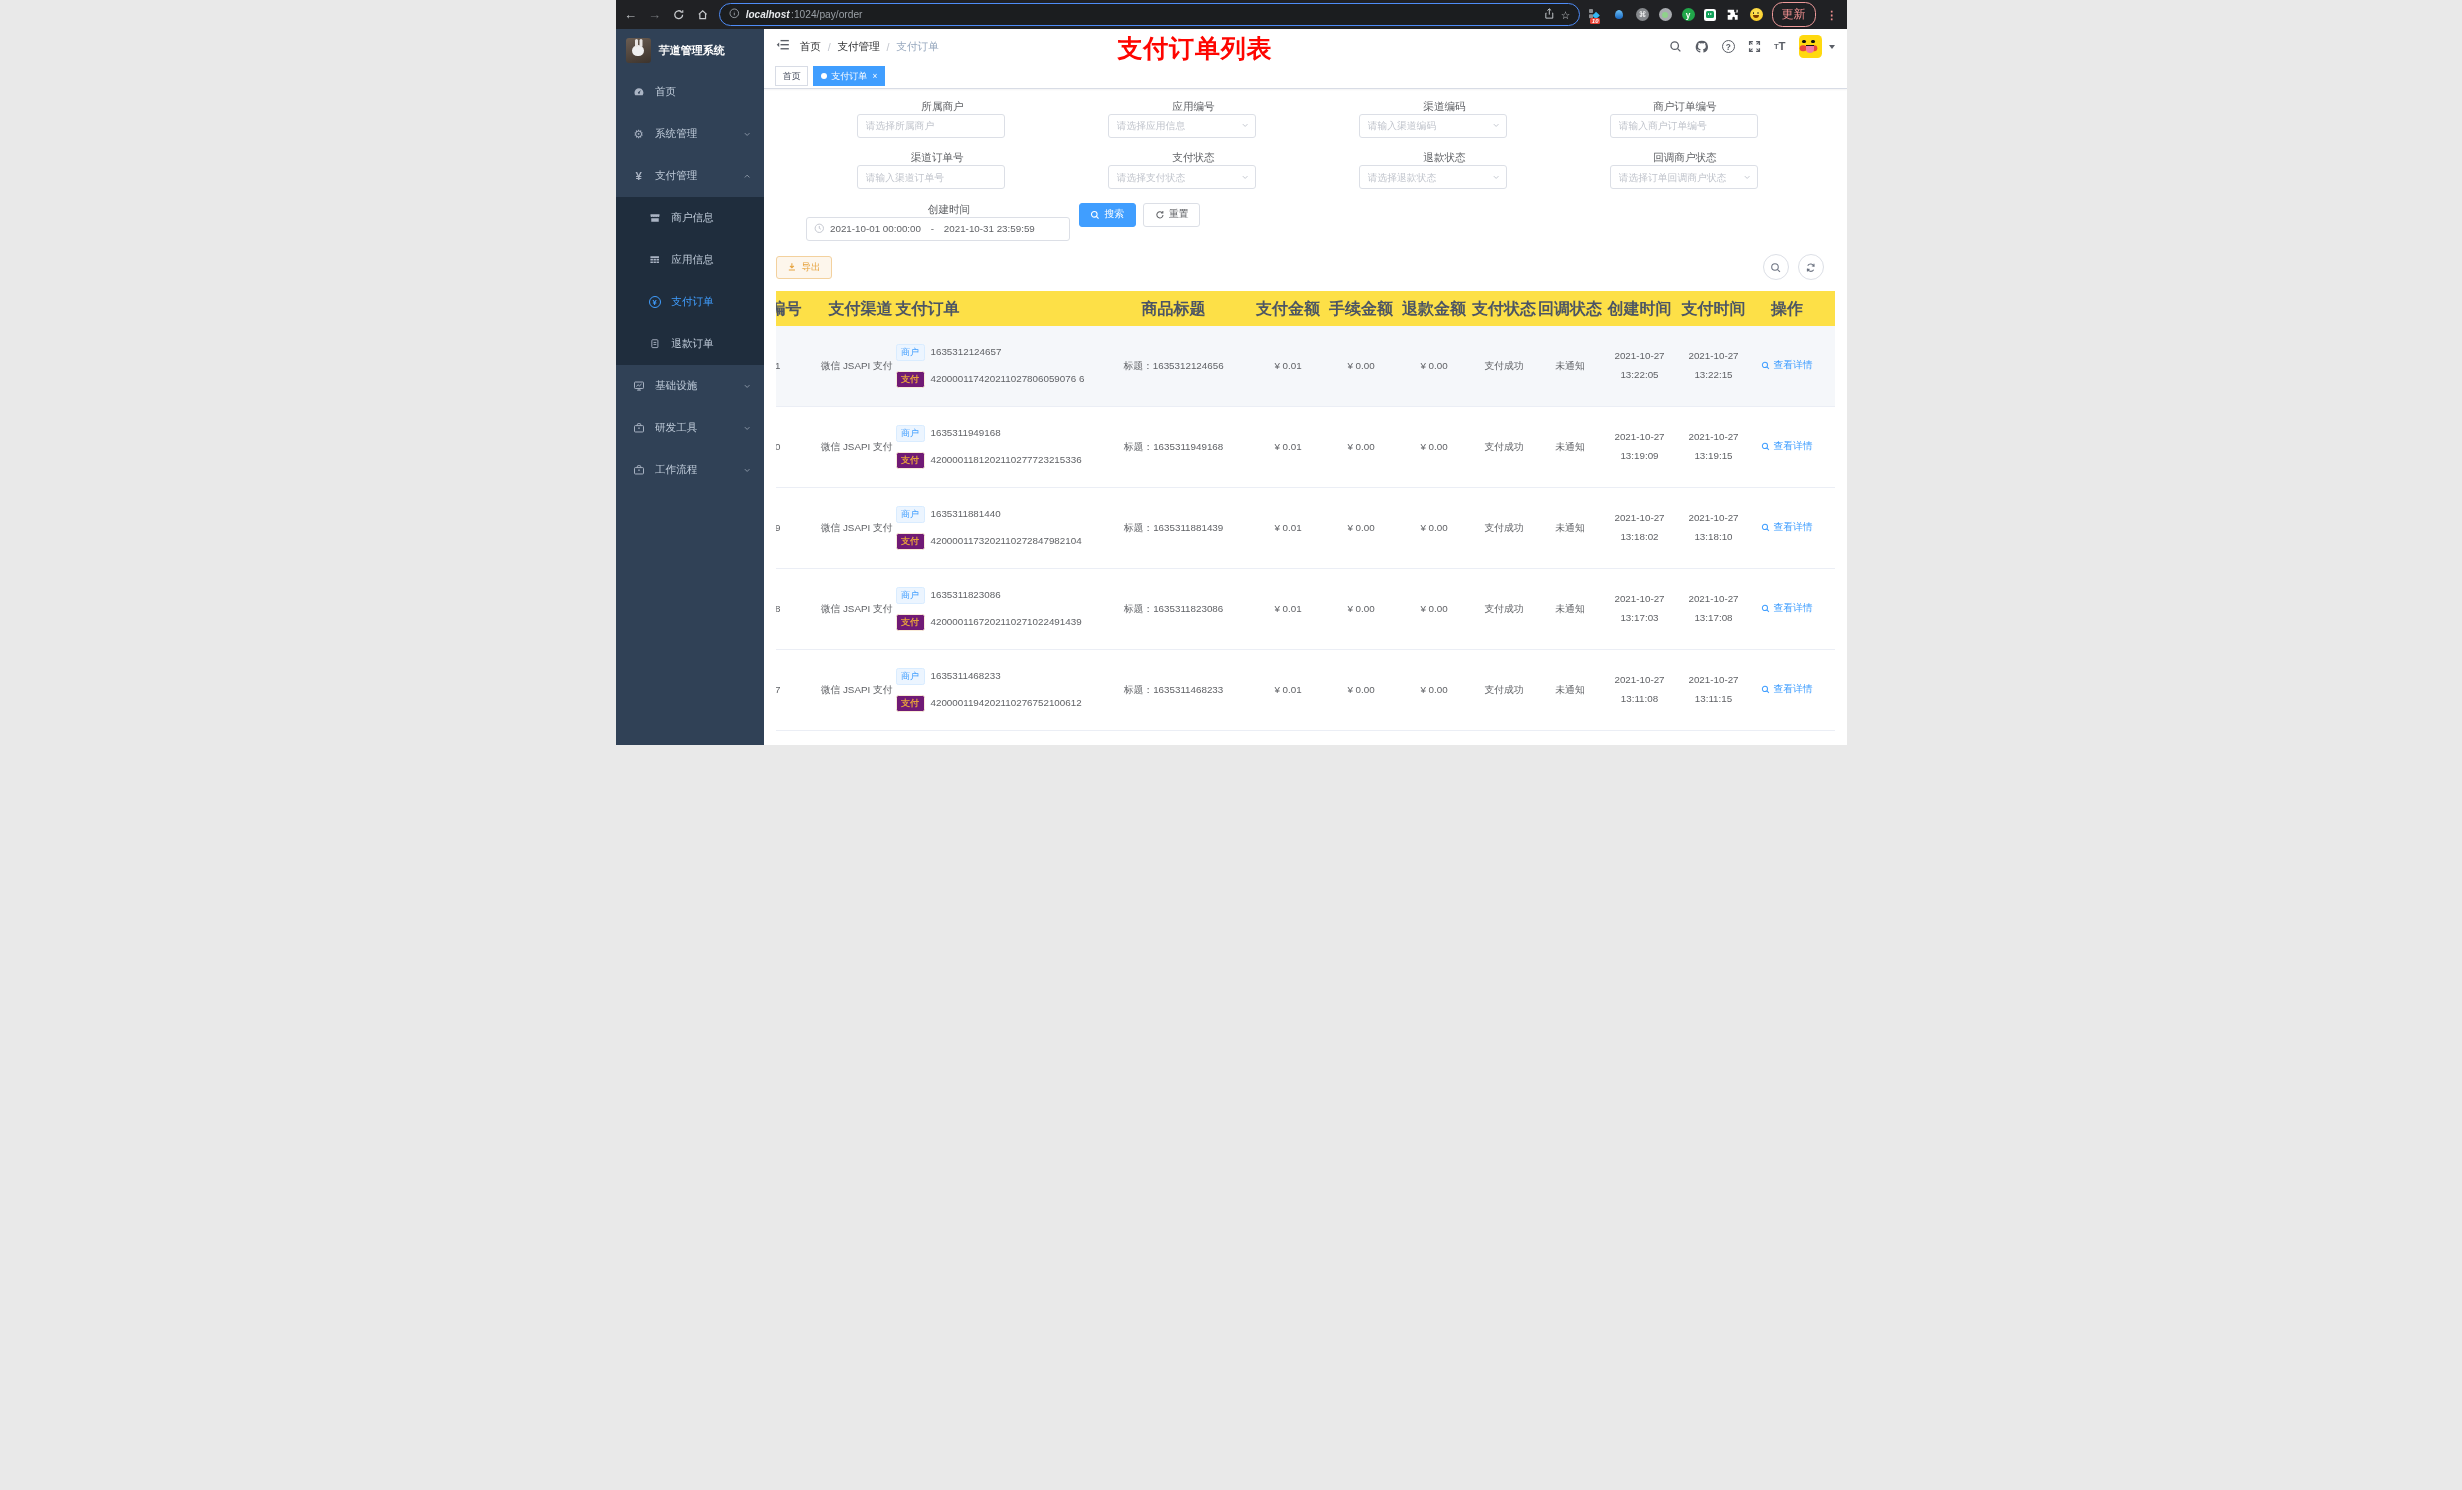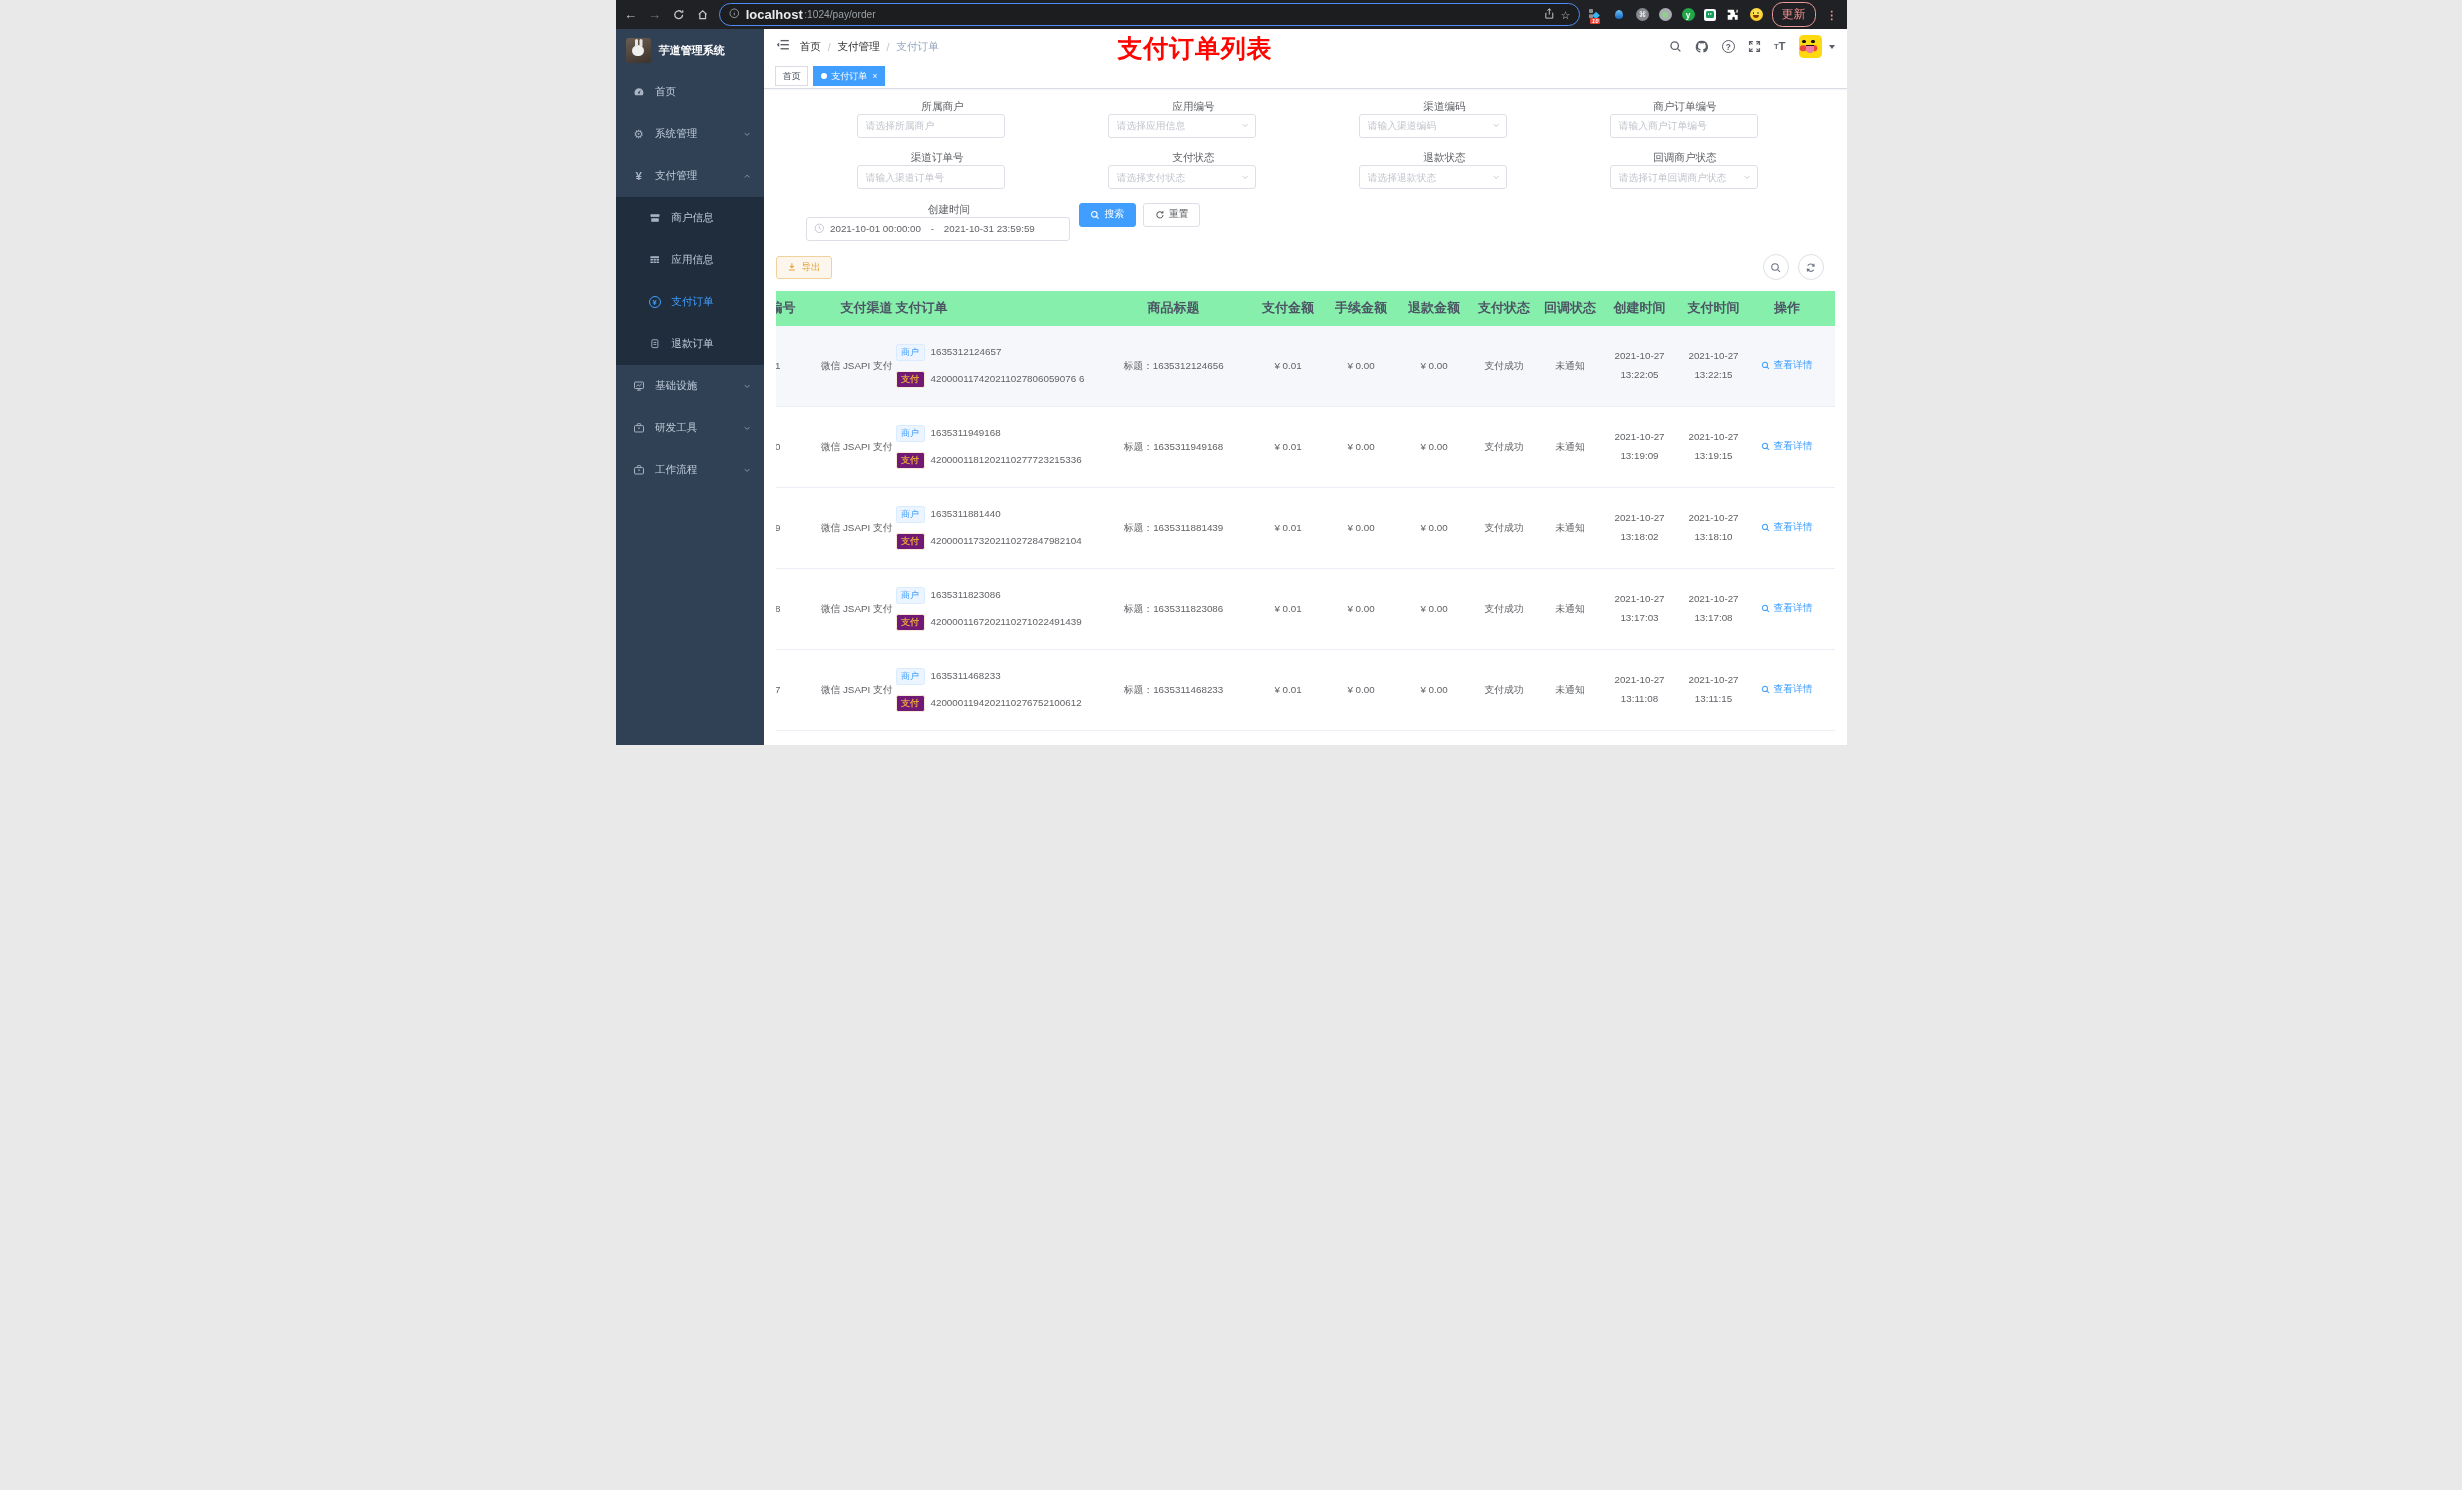--- a/index.html
+++ b/index.html
@@ -7,21 +7,21 @@
   body { font-family: "Liberation Sans", sans-serif; }
   .page { width:1231px; height:745px; overflow:hidden; position:relative; background:#fff; margin:0 auto; }
 
   
   .browser-bar { height:29px; background:#202124; display:flex; align-items:center; padding:0 7.6px; gap:9px; }
   .nav-ic { color:#c7cacd; font-size:13px; width:15px; text-align:center; cursor:pointer; line-height:1; }
   .nav-ic.dim { color:#76797d; }
   .nav-ic svg { display:block; margin:0 auto; }
   .urlbar { flex:1; height:23px; background:#1b1d1f; border:1.5px solid #4e8cf7; border-radius:12px; display:flex; align-items:center; padding:0 9px; gap:6px; min-width:0; }
   .url-info { color:#9aa0a6; font-size:9.8px; line-height:1; }
-  .url-host { color:#e8eaed; font-size:13px; font-weight:bold; }
+  .url-host { color:#e8eaed; font-size:10px; font-weight:bold;font-style:italic; }
   .url-path { color:#9aa0a6; font-size:10.2px; margin-left:-4.5px; }
   .url-spacer { flex:1; }
   .url-action { color:#c7cacd; font-size:10.6px; }
   .ext-row { display:flex; align-items:center; gap:9.8px; }
   .ext { width:13.6px; height:13.6px; position:relative; display:flex; align-items:center; justify-content:center; }
   .ext-diamond { color:#35b6f3; font-size:9.8px; }
   .ext-diamond::before { content:""; position:absolute; left:0; top:1.5px; width:3.8px; height:3.8px; background:#8b8e92; border-radius:0.8px; box-shadow:0 5.3px 0 #8b8e92; }
   .ext-badge { position:absolute; left:0.8px; bottom:-3px; background:#e94235; color:#fff; font-size:6px; font-weight:bold; border-radius:1.5px; padding:0.4px 1.9px; }
   .ext-balloon { width:8.3px; height:9.8px; background:linear-gradient(180deg,#6ec2f7,#1565c0); border-radius:50% 50% 50% 50%/58% 58% 42% 42%; }
   .ext-circle { width:13px; height:13px; border-radius:50%; display:flex; align-items:center; justify-content:center; font-size:7.6px; color:#fff; }
@@ -107,21 +107,21 @@
   .f-row.last .btn + .btn { margin-left:7.6px; }
 
   
   .table-toolbar { display:flex; align-items:center; margin-top:1.5px; }
   .round-btns { margin-left:auto; display:flex; gap:9px; padding-right:10.6px; }
   .round-btn { width:26px; height:26px; border-radius:50%; border:0.8px solid #dcdfe6; background:#fff; color:#6b7280; display:flex; align-items:center; justify-content:center; cursor:pointer; }
 
   
   .table { margin-top:10.6px; font-size:9.8px; color:#606266; }
   .tr { display:flex; align-items:center; border-bottom:0.8px solid #ebeef5; }
-  .tr.th { background:#86efac; color:#4c5564; font-weight:bold; font-size:13px; border-bottom:none; height:35px;font-family:Liberation Serif, serif; }
+  .tr.th { background:#fde047; color:#4c5564; font-weight:bold; font-size:16px; border-bottom:none; height:35px;font-family:Liberation Serif, serif; }
   .tr.row { height:81px; }
   .tr.row.hover { background:#f5f7fa; }
   .td { flex-shrink:0; text-align:center; line-height:1.7; overflow:hidden; }
   .c-id { width:32px; text-align:left; }
   .c-id .clip { margin-left:-6px; display:inline-block; }
   .c-channel { width:85px;text-align:right; }
   .c-order { width:203px; text-align:left; padding-left:3px; }
   .c-title { width:156px; }
   .c-amount,.c-fee,.c-refund { width:73px; }
   .c-status { width:67px; }

